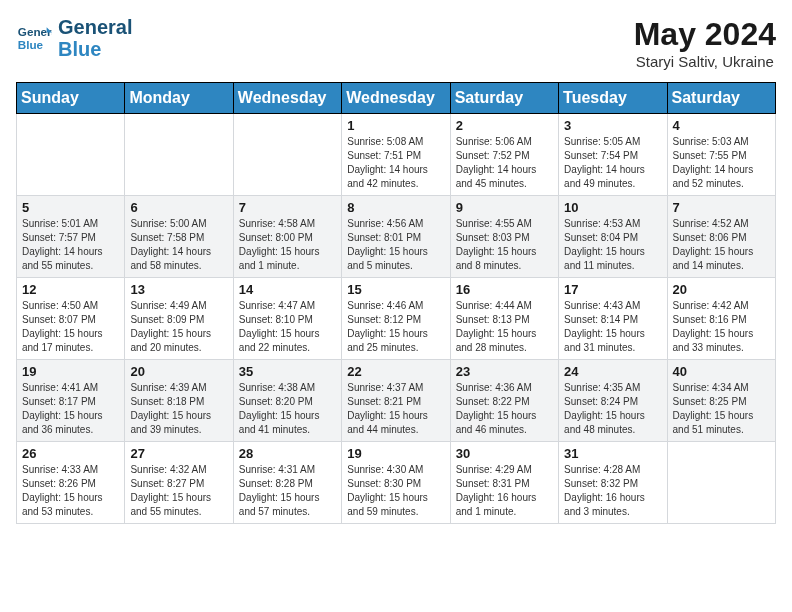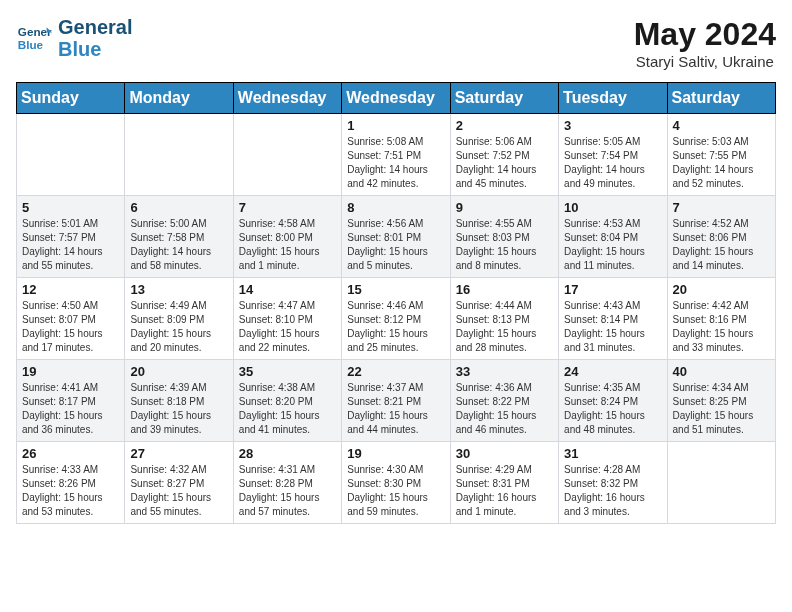--- a/index.html
+++ b/index.html
@@ -202,21 +202,21 @@
         </td>
         <td>
           <div class="day-number">35</div>
           <div class="day-info">Sunrise: 4:38 AM<br>Sunset: 8:20 PM<br>Daylight: 15 hours and 41 minutes.</div>
         </td>
         <td>
           <div class="day-number">22</div>
           <div class="day-info">Sunrise: 4:37 AM<br>Sunset: 8:21 PM<br>Daylight: 15 hours and 44 minutes.</div>
         </td>
         <td>
-          <div class="day-number">33</div>
+          <div class="day-number">23</div>
           <div class="day-info">Sunrise: 4:36 AM<br>Sunset: 8:22 PM<br>Daylight: 15 hours and 46 minutes.</div>
         </td>
         <td>
           <div class="day-number">24</div>
           <div class="day-info">Sunrise: 4:35 AM<br>Sunset: 8:24 PM<br>Daylight: 15 hours and 48 minutes.</div>
         </td>
         <td>
           <div class="day-number">40</div>
           <div class="day-info">Sunrise: 4:34 AM<br>Sunset: 8:25 PM<br>Daylight: 15 hours and 51 minutes.</div>
         </td>

